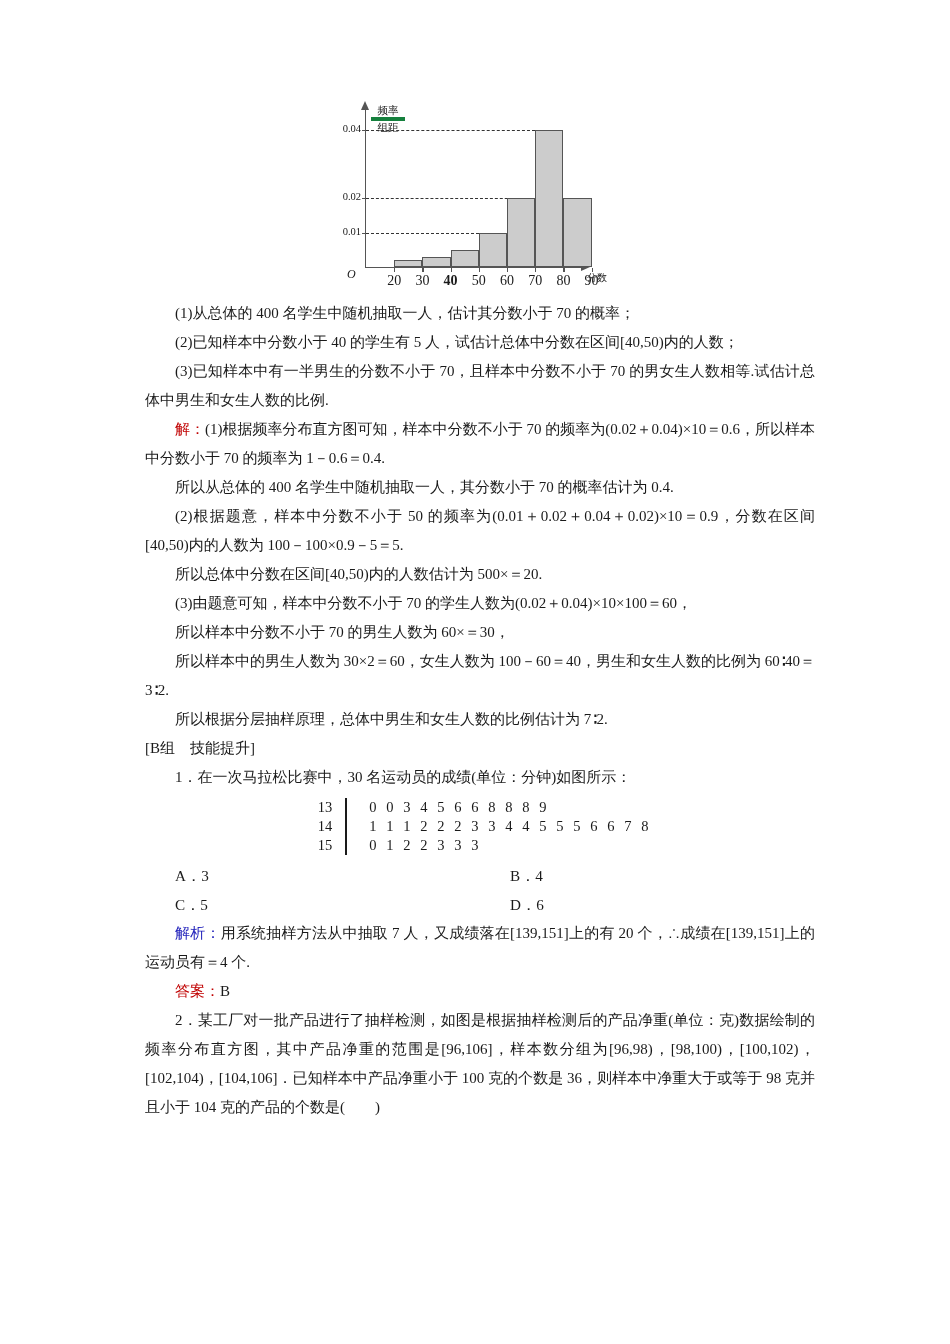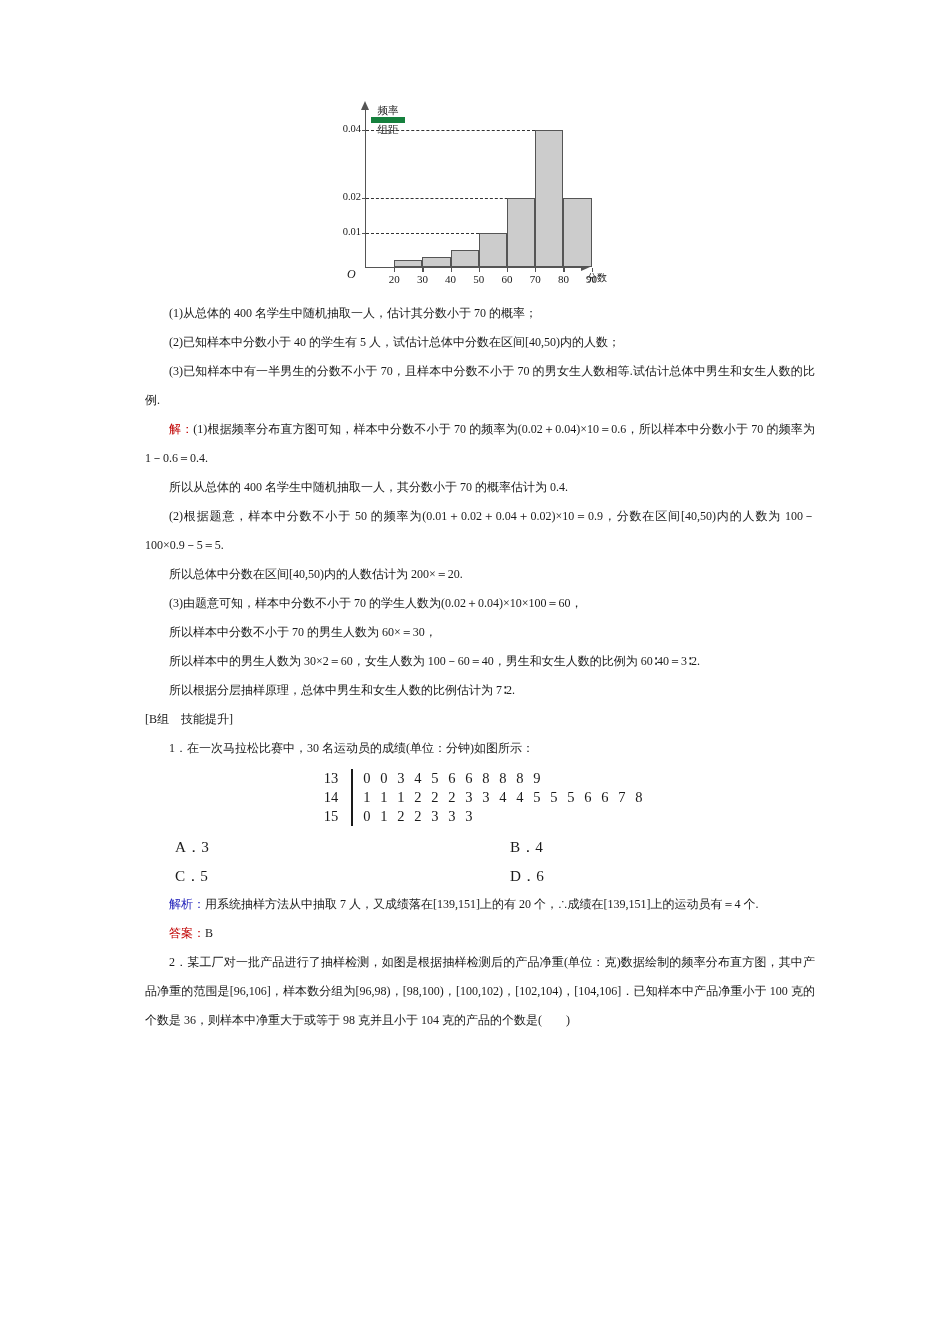--- a/index.html
+++ b/index.html
@@ -46,21 +46,21 @@
     left: 36px;
     top: 10px;
     font-size: 10.5px;
     line-height: 1.05;
     text-align: center;
     width: 34px;
     color: #1a1a1a;
   }
   .axis-label-y .num {
     display: block;
-    border-bottom: 6px solid #15803d;
+    border-bottom: 4px solid #15803d;
     padding-bottom: 1px;
   }
   .axis-label-y .den {
     display: block;
     padding-top: 1px;
   }
   .axis-label-x {
     position: absolute;
     left: 252px;
     top: 176px;
@@ -130,35 +130,35 @@
   .xtick-mark {
     position: absolute;
     top: 173px;
     width: 1.2px;
     height: 4px;
     background: #555;
   }
   .xtick-label {
     position: absolute;
     top: 178px;
-    font-size: 11px;
+    font-size: 14px;
     text-align: center;
     width: 20px;
   }
   .bar {
     position: absolute;
     background: #cccccc;
     border: 1.3px solid #555;
     box-sizing: border-box;
   }
 
   
   p.t {
     margin: 0 0 0 0;
-    font-size: 12px;
+    font-size: 15px;
     line-height: 29px;
     text-align: justify;
     text-justify: inter-ideograph;
   }
   p.indent { text-indent: 2em; }
   .lbl-red { color: #c00000; }
   .lbl-blue { color: #2222bb; }
   .center { text-align: center; text-indent: 0; }
 
   
@@ -178,21 +178,21 @@
     width: 26px;
     text-align: right;
     padding-right: 13px;
   }
   .sl-bar {
     width: 1.3px;
     align-self: stretch;
     background: #1a1a1a;
   }
   .sl-leaves {
-    padding-left: 6px;
+    padding-left: 18px;
     letter-spacing: 0.5px;
   }
   .sl-leaves span { display: inline-block; width: 17px; text-align: center; }
 
   
   .choices {
     display: flex;
     font-size: 15.2px;
     line-height: 29px;
   }
@@ -241,21 +241,21 @@
             <div class="bar" style="left: 172px; width: 28.2px; top: 103.304px; height: 68.6957px;"></div>
             <div class="bar" style="left: 200.2px; width: 28.2px; top: 34.6087px; height: 137.391px;"></div>
             <div class="bar" style="left: 228.4px; width: 28.2px; top: 103.304px; height: 68.6957px;"></div>
           </div>
         <div id="xgroup">
             <div class="xtick-mark" style="left: 59.2px;"></div>
             <div class="xtick-label" style="left: 49.2px;">20</div>
             <div class="xtick-mark" style="left: 87.4px;"></div>
             <div class="xtick-label" style="left: 77.4px;">30</div>
             <div class="xtick-mark" style="left: 115.6px;"></div>
-            <div class="xtick-label" style="left: 105.6px;">40</div>
+            <div class="xtick-label" style="left: 105.6px; font-weight: bold;">40</div>
             <div class="xtick-mark" style="left: 143.8px;"></div>
             <div class="xtick-label" style="left: 133.8px;">50</div>
             <div class="xtick-mark" style="left: 172px;"></div>
             <div class="xtick-label" style="left: 162px;">60</div>
             <div class="xtick-mark" style="left: 200.2px;"></div>
             <div class="xtick-label" style="left: 190.2px;">70</div>
             <div class="xtick-mark" style="left: 228.4px;"></div>
             <div class="xtick-label" style="left: 218.4px;">80</div>
             <div class="xtick-mark" style="left: 256.6px;"></div>
             <div class="xtick-label" style="left: 246.6px;">90</div>
@@ -263,21 +263,21 @@
       </div>
     </div>
 
     <p class="t indent">(1)从总体的 400 名学生中随机抽取一人，估计其分数小于 70 的概率；</p>
     <p class="t indent">(2)已知样本中分数小于 40 的学生有 5 人，试估计总体中分数在区间[40,50)内的人数；</p>
     <p class="t indent">(3)已知样本中有一半男生的分数不小于 70，且样本中分数不小于 70 的男女生人数相等.试估计总体中男生和女生人数的比例.</p>
 
     <p class="t indent"><span class="lbl-red">解：</span><span>(1)根据频率分布直方图可知，样本中分数不小于 70 的频率为(0.02＋0.04)×10＝0.6，所以样本中分数小于 70 的频率为 1－0.6＝0.4.</span></p>
     <p class="t indent">所以从总体的 400 名学生中随机抽取一人，其分数小于 70 的概率估计为 0.4.</p>
     <p class="t indent">(2)根据题意，样本中分数不小于 50 的频率为(0.01＋0.02＋0.04＋0.02)×10＝0.9，分数在区间[40,50)内的人数为 100－100×0.9－5＝5.</p>
-    <p class="t indent">所以总体中分数在区间[40,50)内的人数估计为 200×＝20.</p>
+    <p class="t indent">所以总体中分数在区间[40,50)内的人数估计为 500×＝20.</p>
     <p class="t indent">(3)由题意可知，样本中分数不小于 70 的学生人数为(0.02＋0.04)×10×100＝60，</p>
     <p class="t indent">所以样本中分数不小于 70 的男生人数为 60×＝30，</p>
     <p class="t indent">所以样本中的男生人数为 30×2＝60，女生人数为 100－60＝40，男生和女生人数的比例为 60∶40＝3∶2.</p>
     <p class="t indent">所以根据分层抽样原理，总体中男生和女生人数的比例估计为 7∶2.</p>
 
     <p class="t center">[B组　技能提升]</p>
 
     <p class="t indent">1．在一次马拉松比赛中，30 名运动员的成绩(单位：分钟)如图所示：</p>
 
     <div class="stemleaf">

